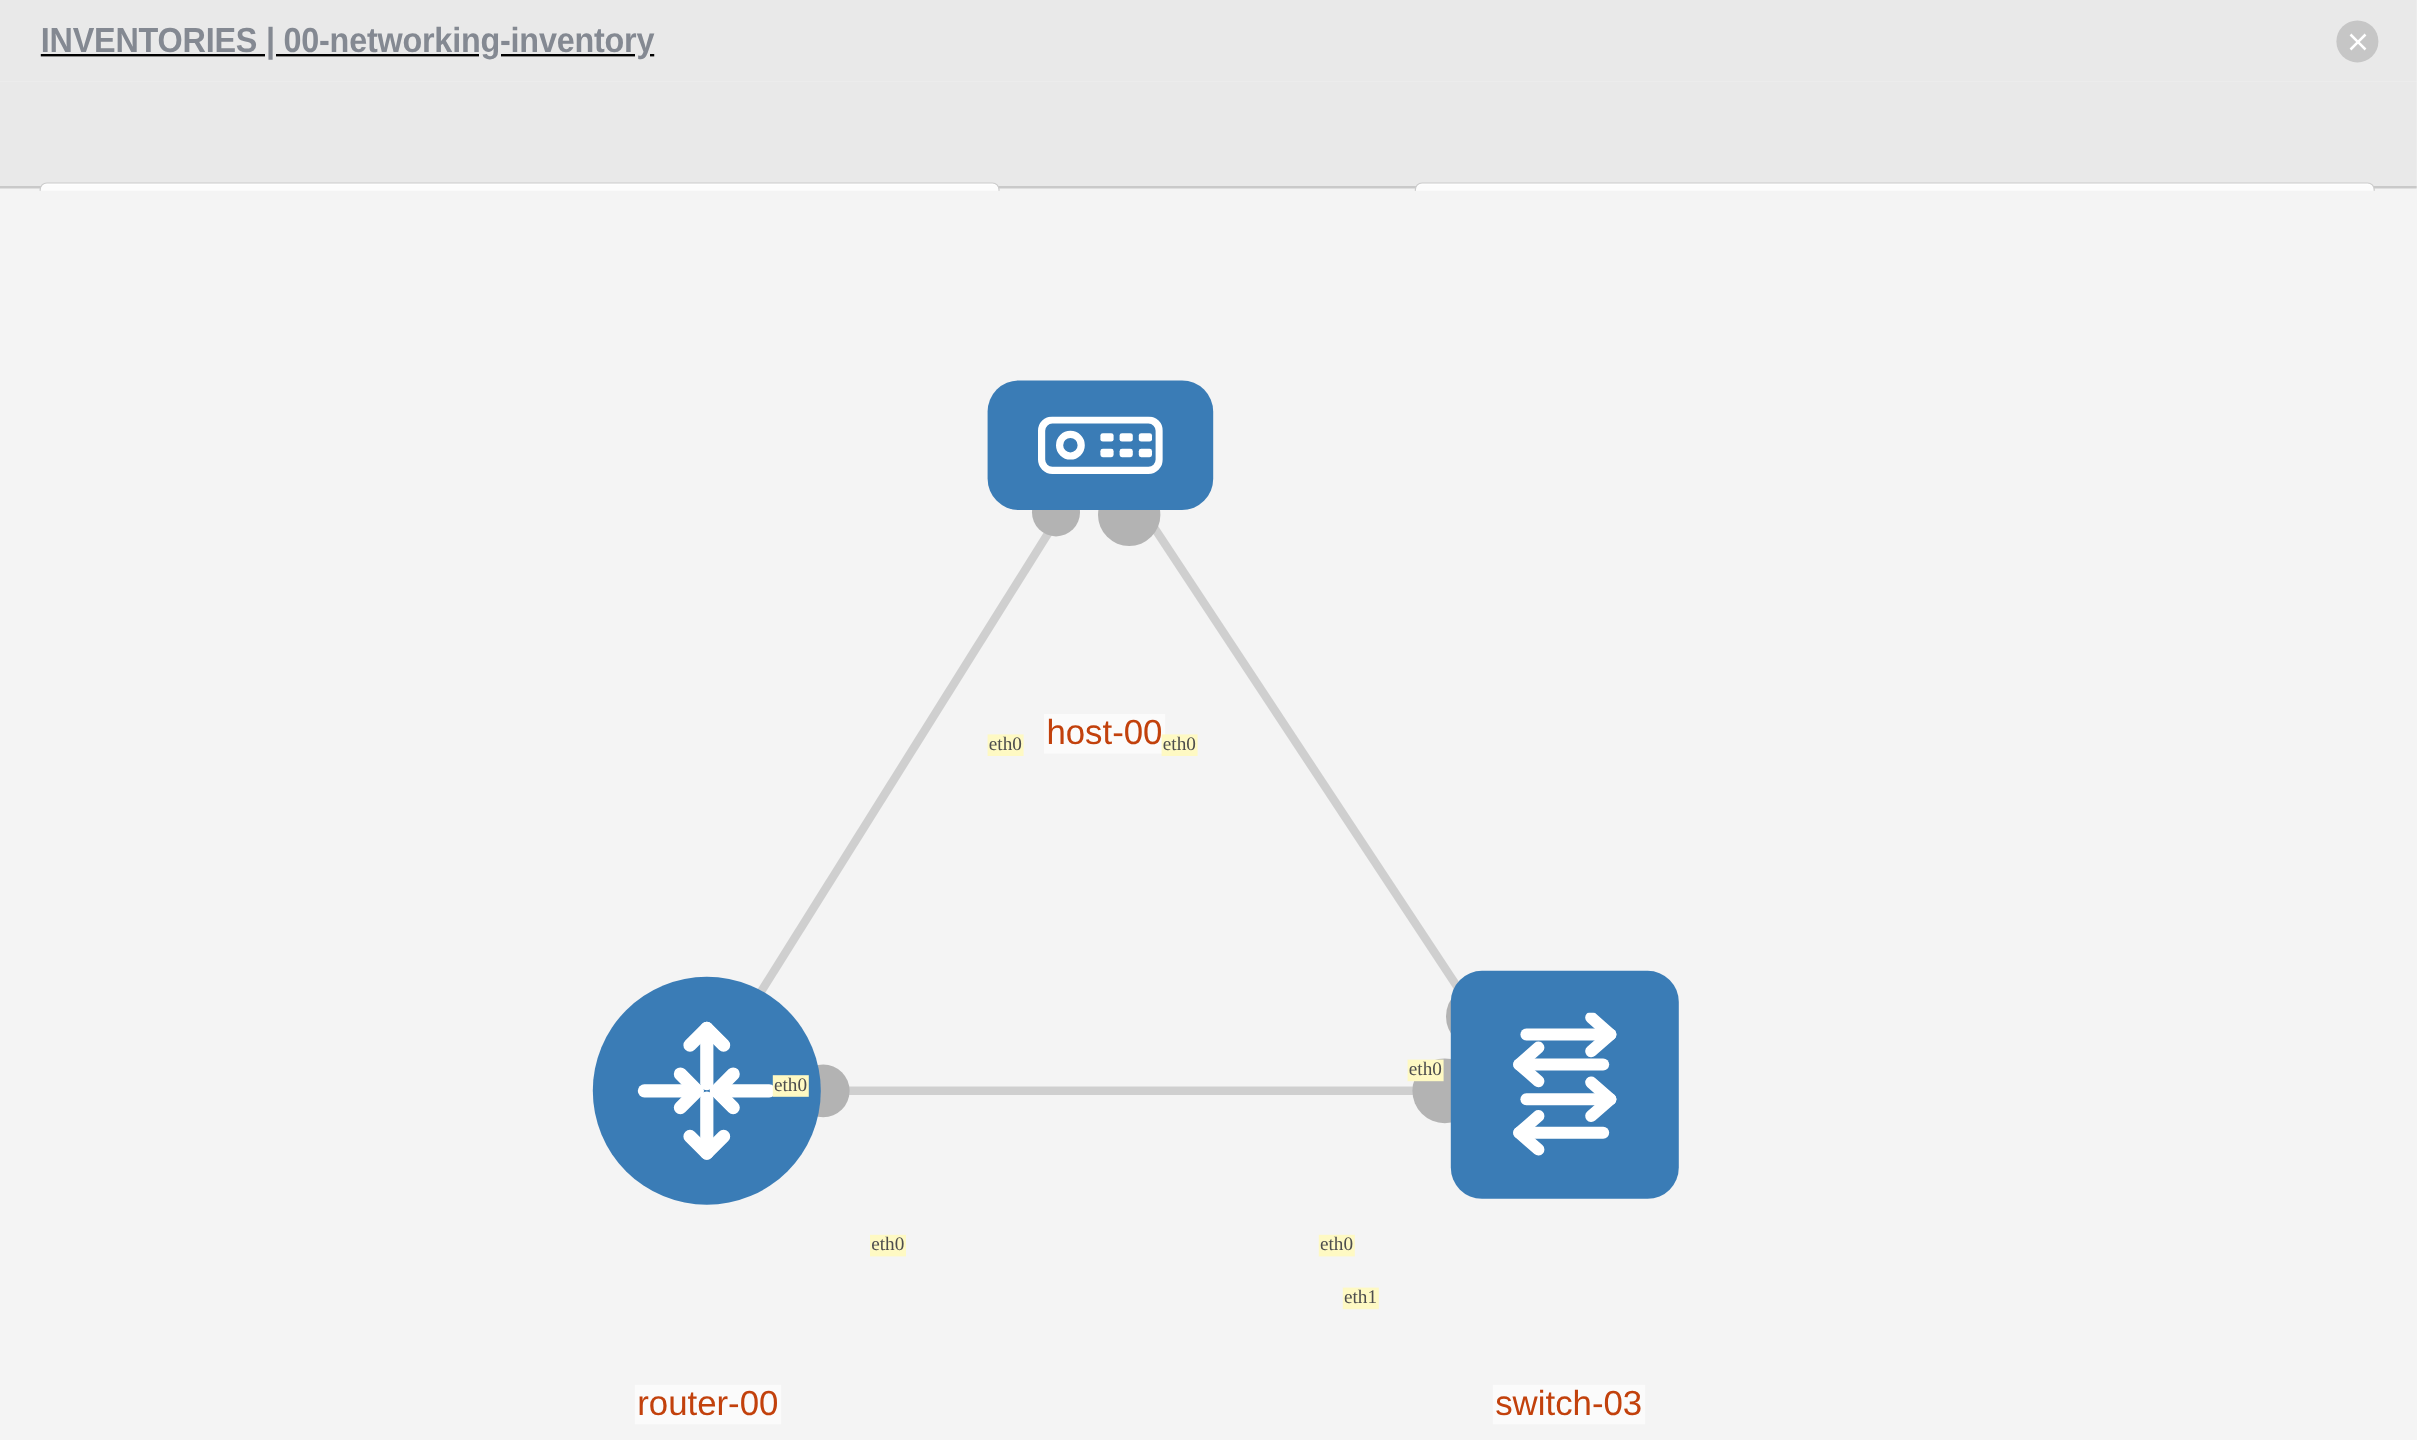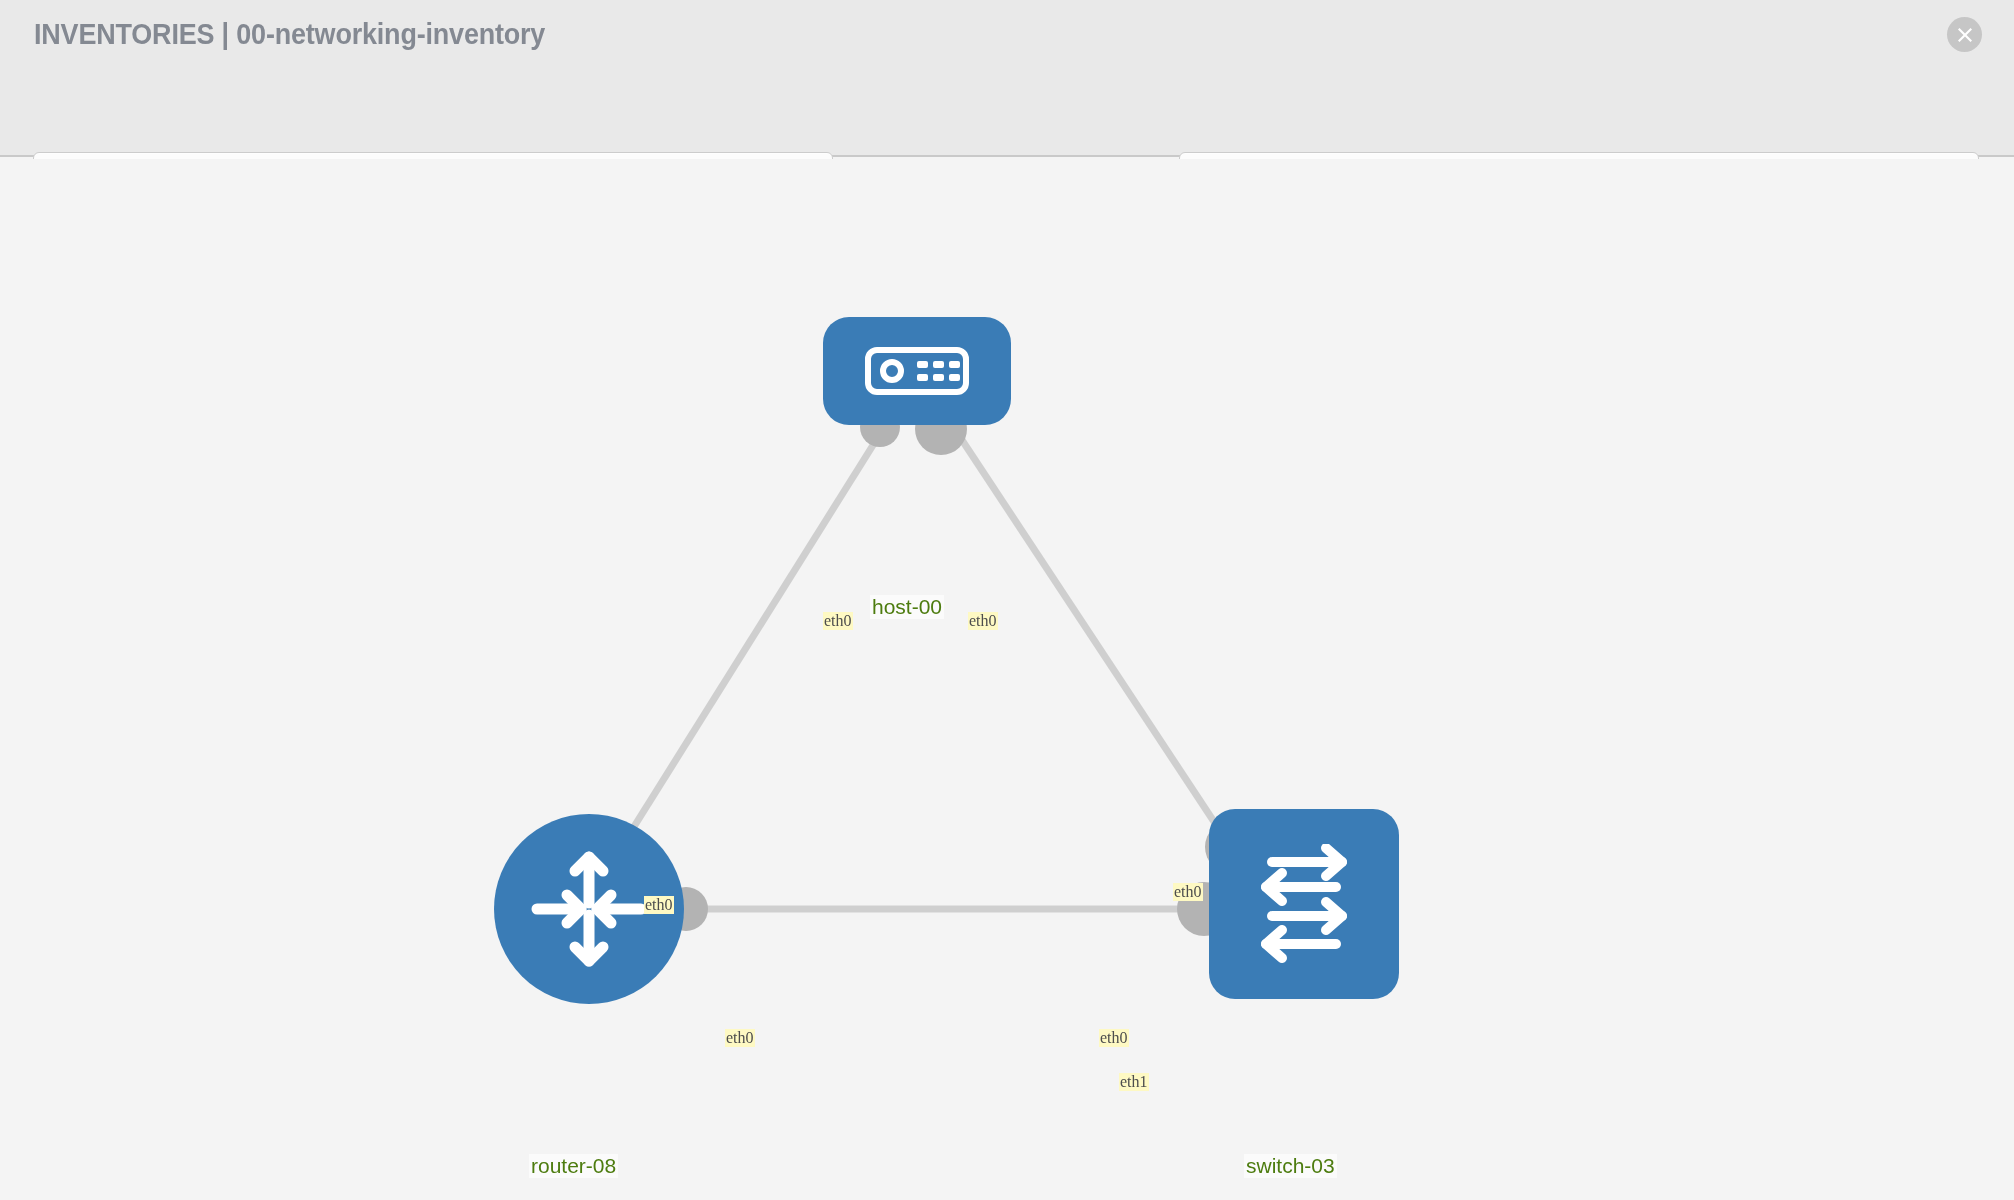--- a/index.html
+++ b/index.html
@@ -8,21 +8,21 @@
     font-family: "Liberation Sans", sans-serif;
     background: #f4f4f4;
     overflow: hidden;
   }
   #app { position: relative; width: 2014px; height: 1200px; background: #f4f4f4; }
 
   
   .header {
     position: absolute; left: 0; top: 0; width: 2014px; height: 68px;
     background: #e9e9e9;
-    display: flex; align-items: center;
+    display: flex; align-items: center; text-decoration: underline;
   }
   .header-title {
     margin-left: 34px;
     font-size: 29px; font-weight: bold;
     color: #848992;
     letter-spacing: -0.2px;
     white-space: nowrap;
     font-stretch: condensed;
     transform: scaleX(0.93);
     transform-origin: left center;
@@ -105,22 +105,22 @@
     left: 494px; top: 655px; width: 190px; height: 190px;
     border-radius: 50%;
   }
   #node-switch {
     left: 1209px; top: 650px; width: 190px; height: 190px;
     border-radius: 26px;
   }
 
   .node-label {
     position: absolute;
-    font-size: 21px;
-    color: #4d7c0f;
+    font-size: 29px;
+    color: #c2410c;
     background: #fbfbfb;
     white-space: nowrap;
     padding: 0 2px;
     pointer-events: none;
   }
   #label-host   { left: 870px; top: 436px; }
   #label-router { left: 529px; top: 995px; }
   #label-switch { left: 1244px; top: 995px; }
 
   .iface-label {
@@ -283,21 +283,21 @@
             <polyline points="38,29 22,43 38,57"></polyline>
             <line x1="28" y1="72" x2="98" y2="72"></line>
             <polyline points="82,58 98,72 82,86"></polyline>
             <line x1="92" y1="100" x2="22" y2="100"></line>
             <polyline points="38,86 22,100 38,114"></polyline>
           </g>
         </svg>
       </div>
 
       <div class="node-label" id="label-host">host-00</div>
-      <div class="node-label" id="label-router">router-08</div>
+      <div class="node-label" id="label-router">router-00</div>
       <div class="node-label" id="label-switch">switch-03</div>
 
       <div class="iface-label" id="iface-host-left">eth0</div>
       <div class="iface-label" id="iface-host-right">eth0</div>
       <div class="iface-label" id="iface-router-up">eth0</div>
       <div class="iface-label" id="iface-switch-up">eth0</div>
       <div class="iface-label" id="iface-router-eth0">eth0</div>
       <div class="iface-label" id="iface-switch-eth0">eth0</div>
       <div class="iface-label" id="iface-switch-eth1">eth1</div>
 

